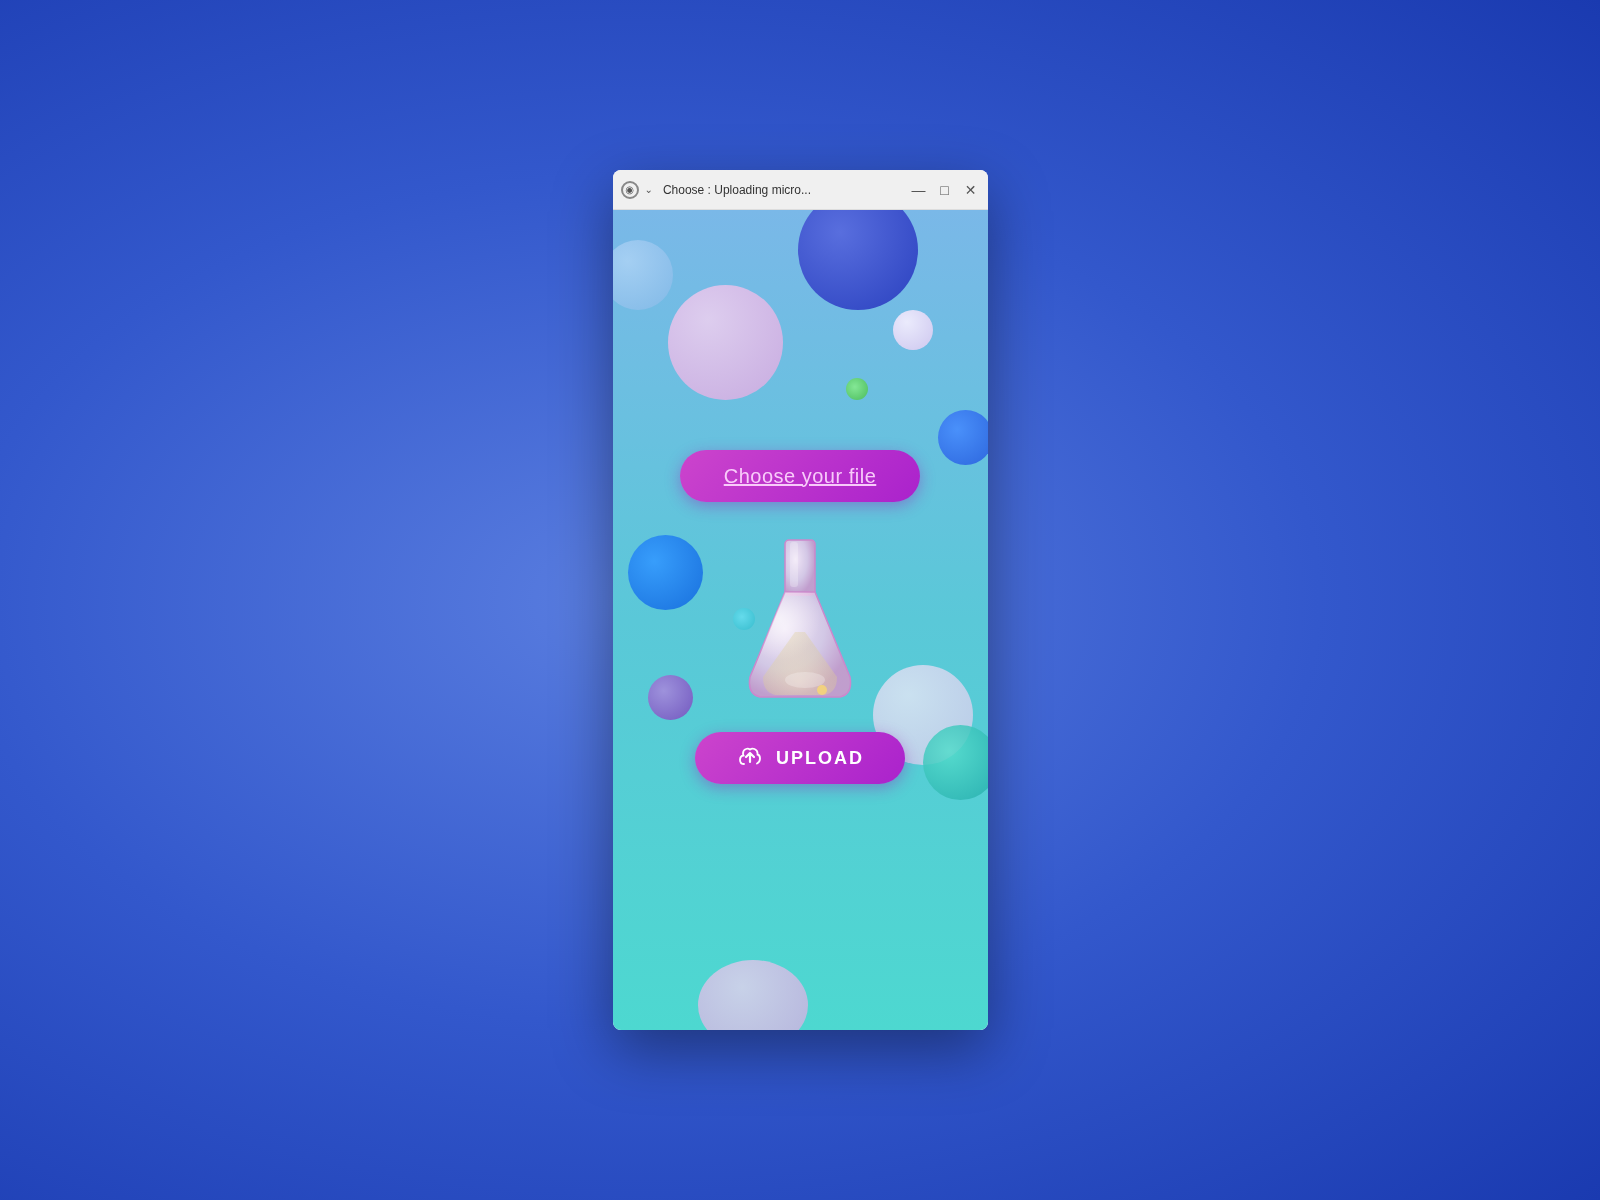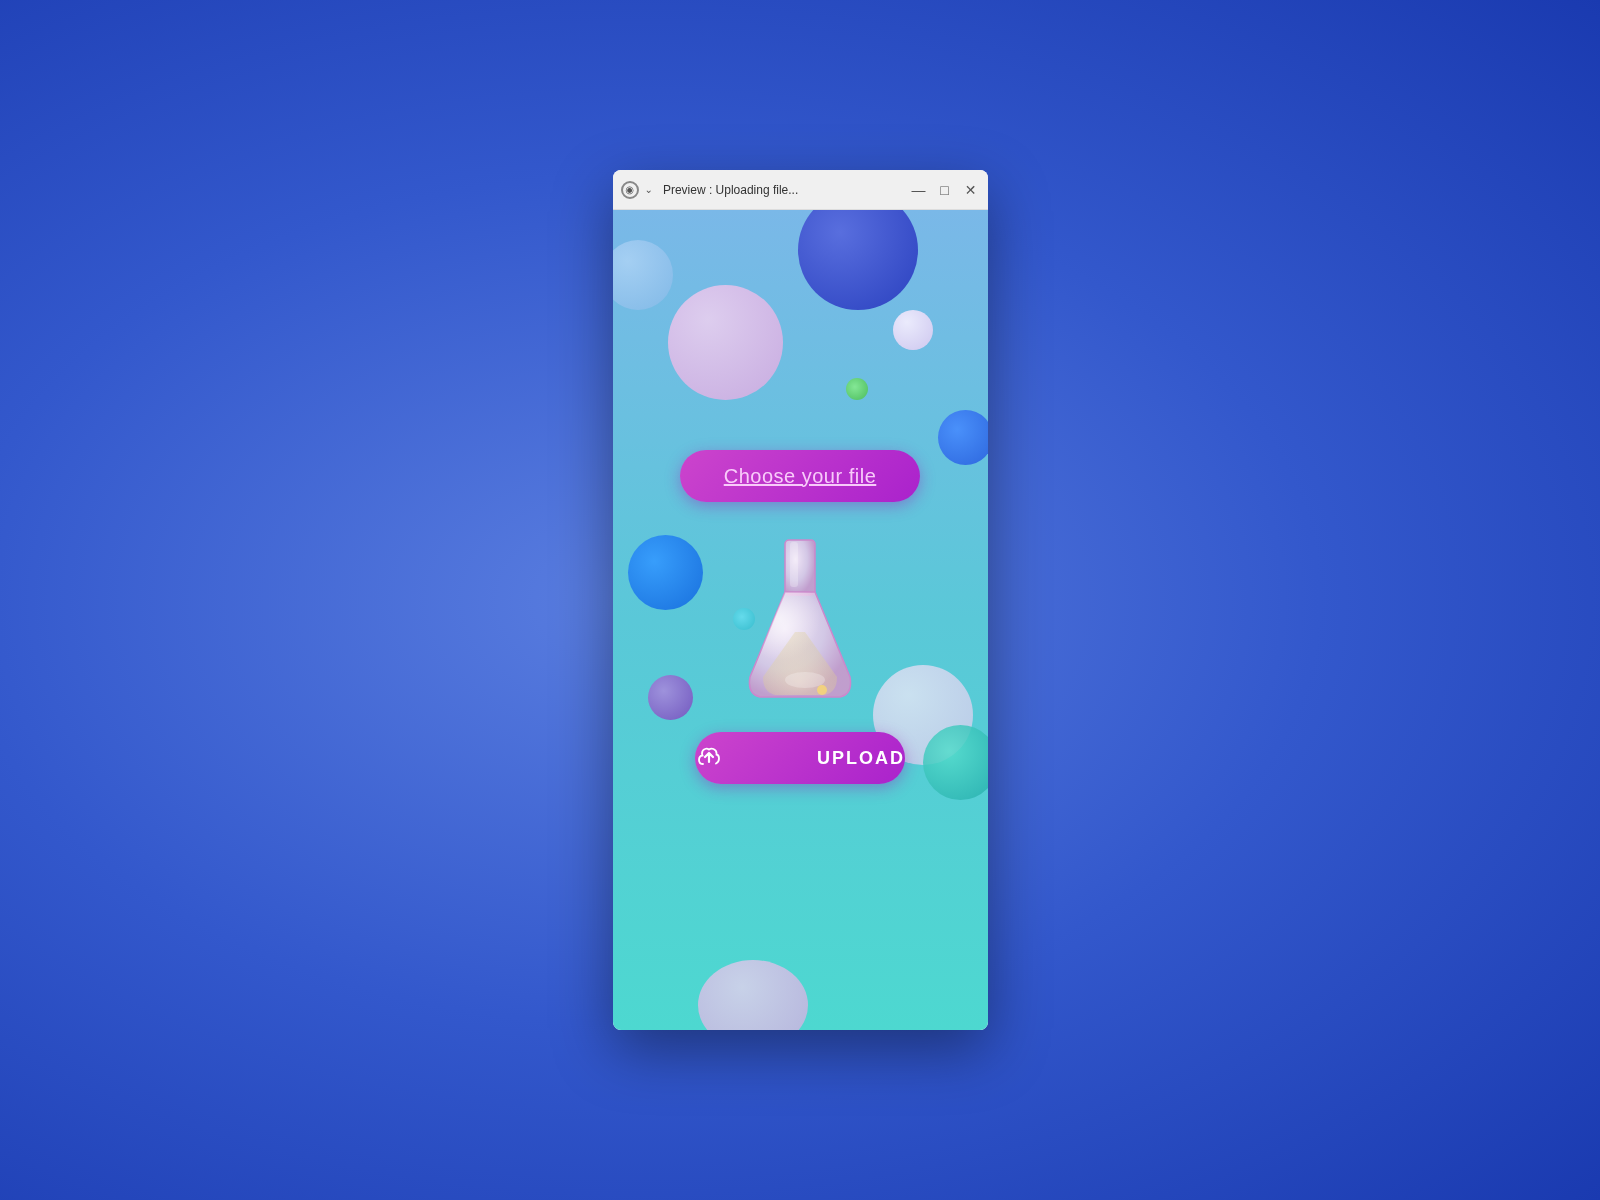--- a/index.html
+++ b/index.html
@@ -262,21 +262,21 @@
     .upload-btn {
       position: relative;
       z-index: 10;
       margin-top: 30px;
       width: 210px;
       height: 52px;
       background: linear-gradient(135deg, #cc44cc, #aa22cc);
       border-radius: 30px;
       display: flex;
       align-items: center;
-      justify-content: space-between;
+      justify-content: center;
       gap: 12px;
       cursor: pointer;
       box-shadow: 0 4px 15px rgba(150, 30, 180, 0.4);
       border: none;
     }
 
     .upload-btn-text {
       color: white;
       font-size: 18px;
       font-weight: 700;
@@ -291,21 +291,21 @@
 </head>
 <body>
 
 <div class="desktop-bg"></div>
 
 <div class="browser-window">
 
   <div class="title-bar">
     <div class="title-bar-icon">◉</div>
     <span class="title-bar-chevron">⌄</span>
-    <span class="title-bar-text">Preview : Uploading file...</span>
+    <span class="title-bar-text">Choose : Uploading micro...</span>
     <div class="title-bar-controls">
       <div class="tb-btn">—</div>
       <div class="tb-btn">□</div>
       <div class="tb-btn">✕</div>
     </div>
   </div>
 
   <div class="app-content">
 
     <div class="bubble bubble-dark-blue-top"></div>

